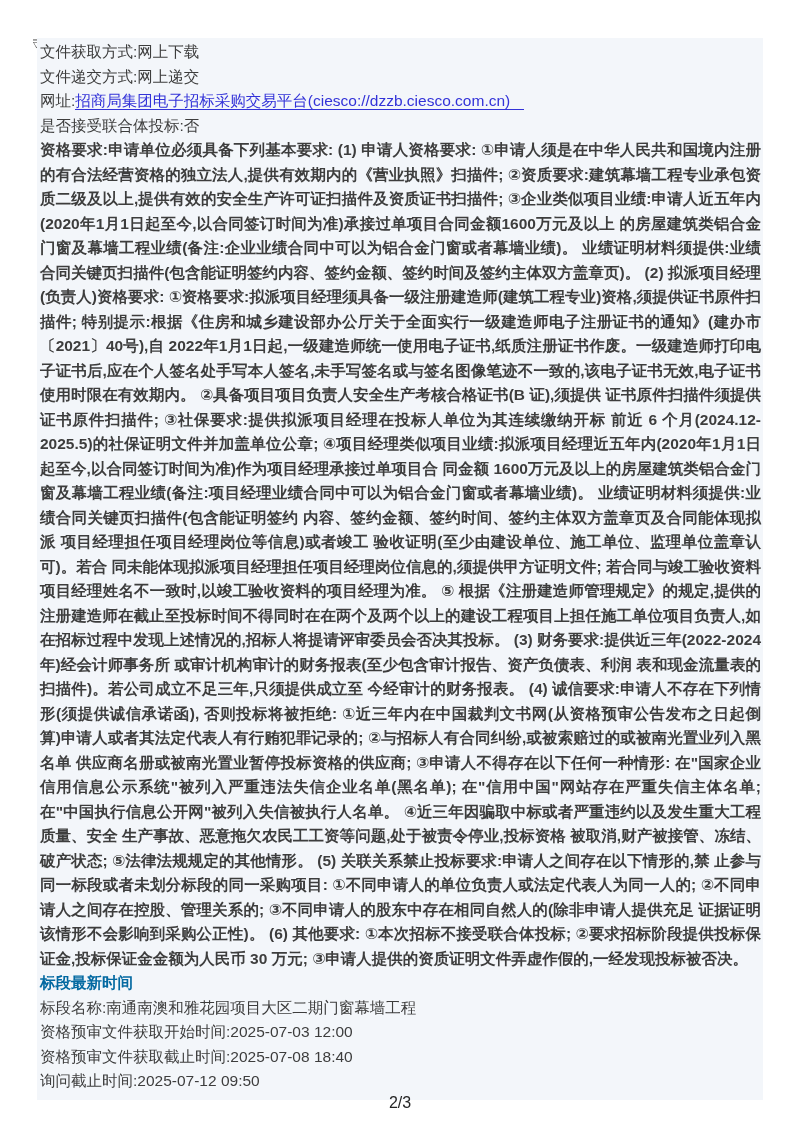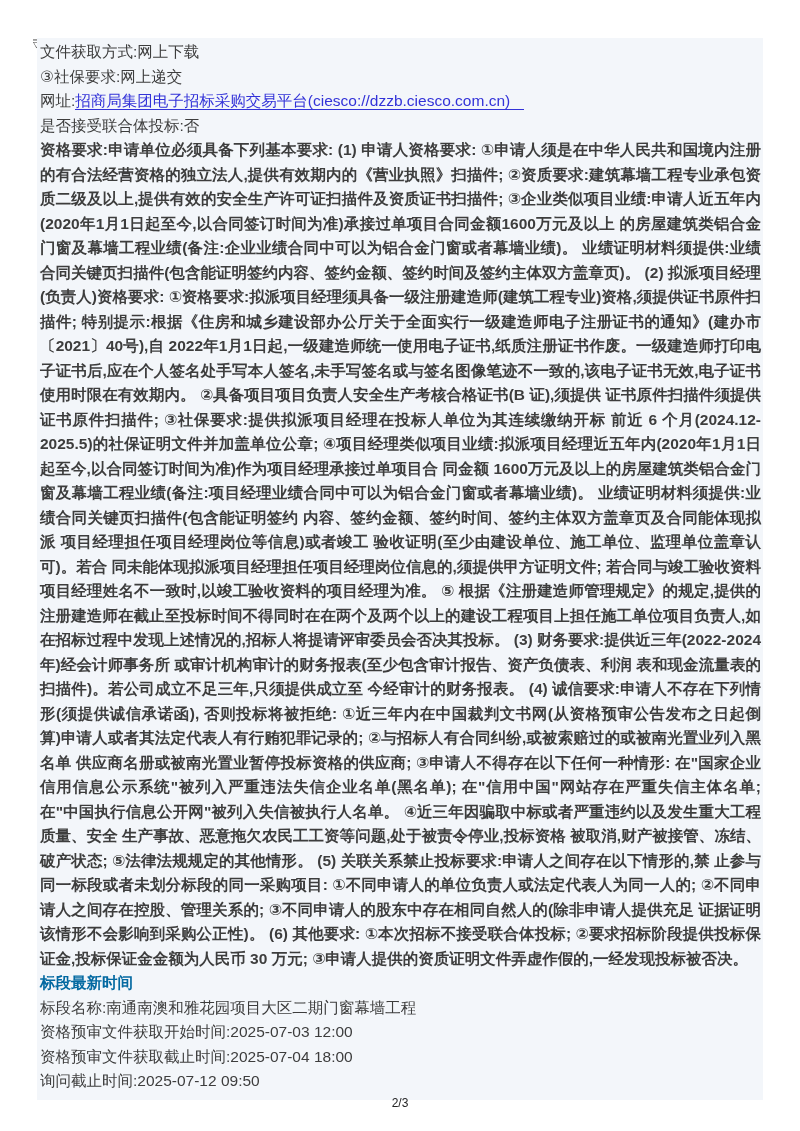--- a/index.html
+++ b/index.html
@@ -41,21 +41,21 @@
   }
   .section-title {
     font-weight: bold;
     color: #0369a1;
   }
   .page-number {
     position: absolute;
     left: 0; top: 1093px;
     width: 800px;
     text-align: center;
-    font-size: 12px;
+    font-size: 16px;
     color: #242424;
     line-height: 20px;
   }
   .corner-mark {
     position: absolute;
     left: 33px; top: 39px;
     font-size: 9px;
     line-height: 9px;
     color: #3a3a3a;
     border-top: 1.5px solid #3a3a3a;
@@ -70,21 +70,21 @@
 
   <span class="corner-mark">▽</span>
 
   <div class="content-block">
 
     <div class="field-line">
       <span class="field-label">文件获取方式:</span><span class="field-value">网上下载</span>
     </div>
 
     <div class="field-line">
-      <span class="field-label">③社保要求:</span><span class="field-value">网上递交</span>
+      <span class="field-label">文件递交方式:</span><span class="field-value">网上递交</span>
     </div>
 
     <div class="field-line">
       <span class="field-label">网址:</span><a class="doc-link">招商局集团电子招标采购交易平台(ciesco://dzzb.ciesco.com.cn)</a>
     </div>
 
     <div class="field-line">
       <span class="field-label">是否接受联合体投标:</span><span class="field-value">否</span>
     </div>
 
@@ -95,21 +95,21 @@
 
     <div class="field-line">
       <span class="field-label">标段名称:</span><span class="field-value">南通南澳和雅花园项目大区二期门窗幕墙工程</span>
     </div>
 
     <div class="field-line">
       <span class="field-label">资格预审文件获取开始时间:</span><span class="field-value">2025-07-03 12:00</span>
     </div>
 
     <div class="field-line">
-      <span class="field-label">资格预审文件获取截止时间:</span><span class="field-value">2025-07-04 18:00</span>
+      <span class="field-label">资格预审文件获取截止时间:</span><span class="field-value">2025-07-08 18:40</span>
     </div>
 
     <div class="field-line">
       <span class="field-label">询问截止时间:</span><span class="field-value">2025-07-12 09:50</span>
     </div>
 
   </div>
 
   <div class="page-number">2/3</div>
 

